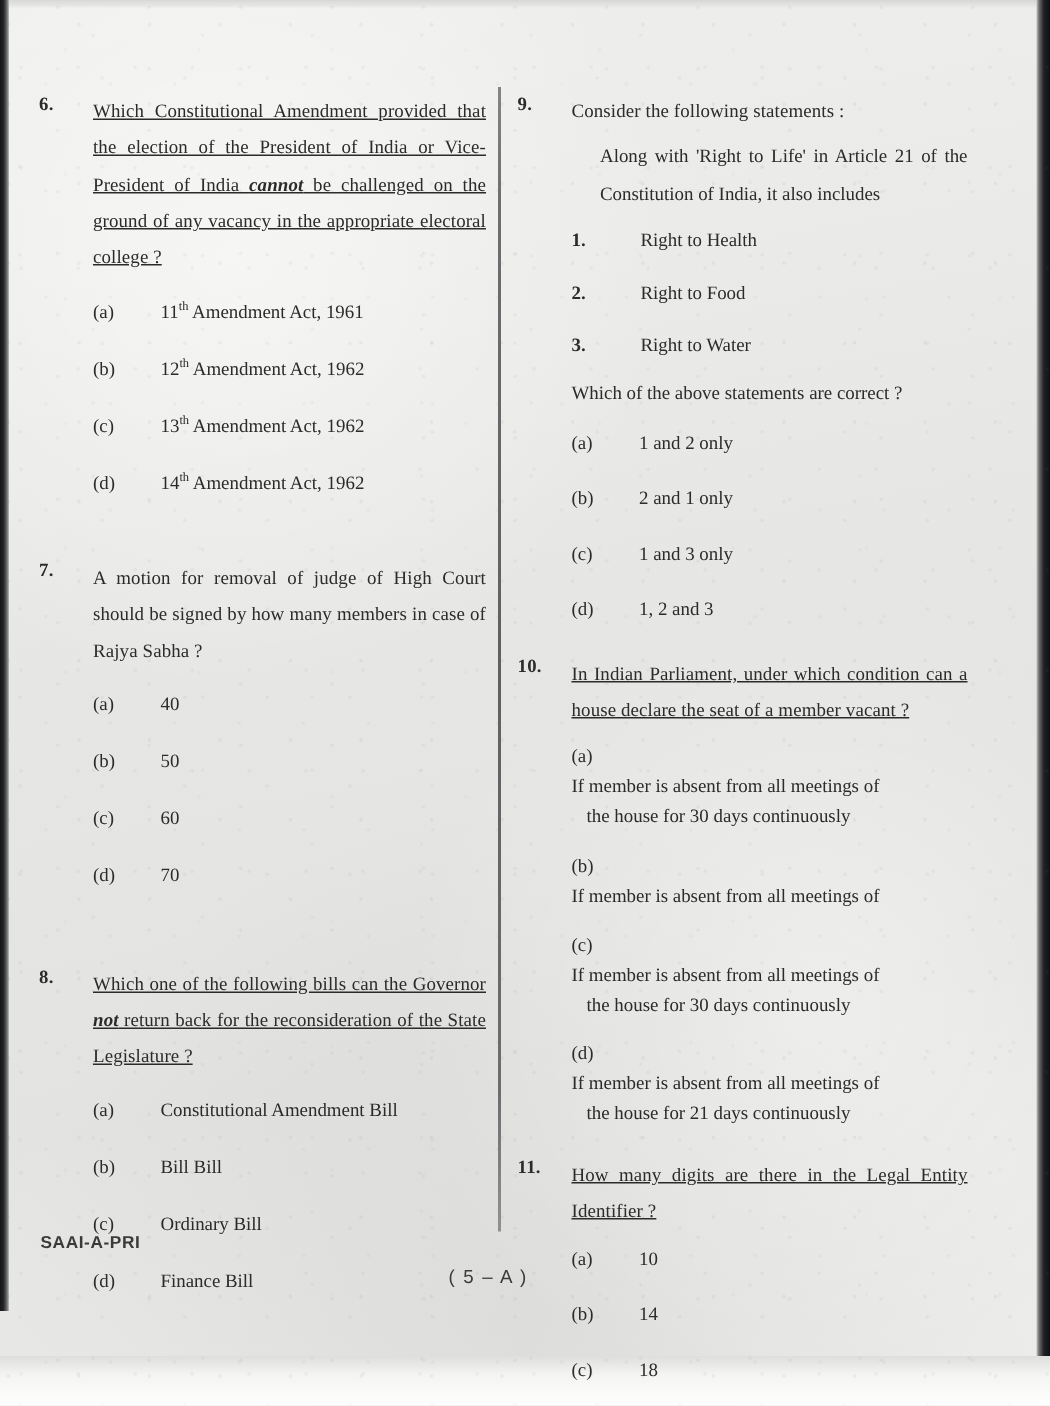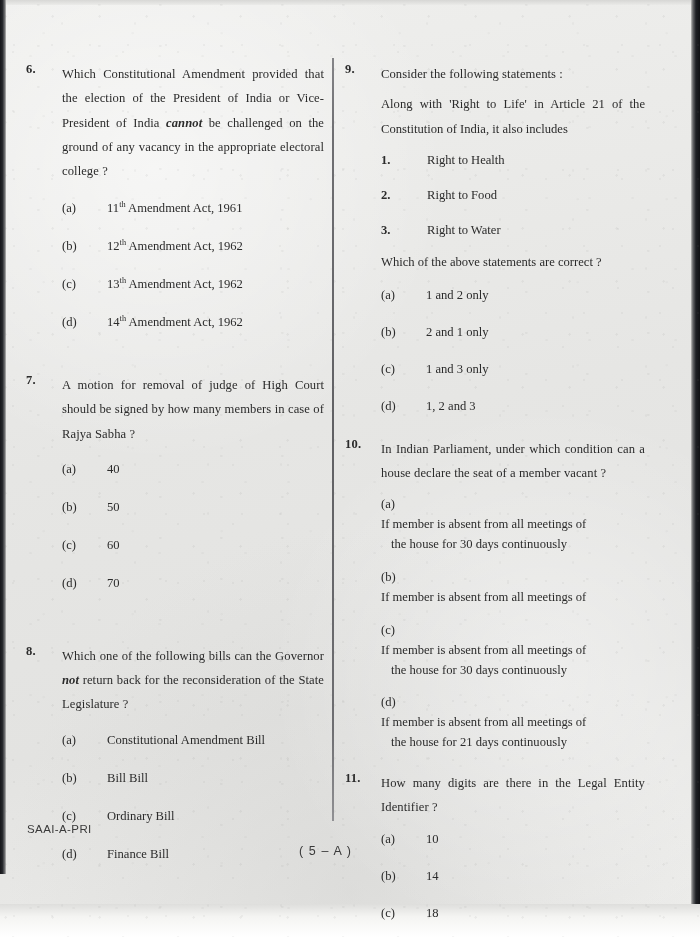--- a/index.html
+++ b/index.html
@@ -109,20 +109,21 @@
   }
   .q-text {
     font-size: 12.6px;
     line-height: 1.93;
     text-align: justify;
     text-align-last: left;
     letter-spacing: .08px;
   }
   .q-text.justify-all {
     text-align: justify;
+    text-decoration: underline;
   }
   .q-sub {
     font-size: 12.6px;
     line-height: 1.93;
     margin-top: 3px;
     text-align: justify;
     text-align-last: left;
   }
   em.bi {
     font-weight: bold;
@@ -170,21 +171,21 @@
   .opt-text .ln + .ln { margin-left: 10px; }
   sup { font-size: 0.66em; vertical-align: super; line-height: 0; }
 
   
   .footer-code {
     position: absolute;
     left: 27px;
     top: 823px;
     font-family: "Liberation Sans", "DejaVu Sans", sans-serif;
     font-size: 11.5px;
-    font-weight: normal;
+    font-weight: bold;
     letter-spacing: .4px;
     color: #3a3a3a;
   }
   .footer-page {
     position: absolute;
     left: 299px;
     top: 844px;
     font-family: "Liberation Sans", "DejaVu Sans", sans-serif;
     font-size: 12.5px;
     letter-spacing: 1.1px;
@@ -286,21 +287,21 @@
       </div>
 
     </div>
 
     <div class="col col-right">
 
       <div class="q" style="margin-bottom:18px;">
         <div class="q-num">9.</div>
         <div class="q-body">
           <div class="q-text">Consider the following statements :</div>
-          <div class="q-sub" style="margin-top:6px;">Along with 'Right to Life' in Article 21 of the Constitution of India, it also includes</div>
+          <div class="q-sub" style="margin-top:6px;margin-left:19px;">Along with 'Right to Life' in Article 21 of the Constitution of India, it also includes</div>
           <div class="stmts" style="margin-top:10px;">
             <div class="stmt" style="margin-bottom:16px;">
               <span class="stmt-num">1.</span>
               <span class="stmt-text">Right to Health</span>
             </div>
             <div class="stmt" style="margin-bottom:16px;">
               <span class="stmt-num">2.</span>
               <span class="stmt-text">Right to Food</span>
             </div>
             <div class="stmt" style="margin-bottom:10px;">

